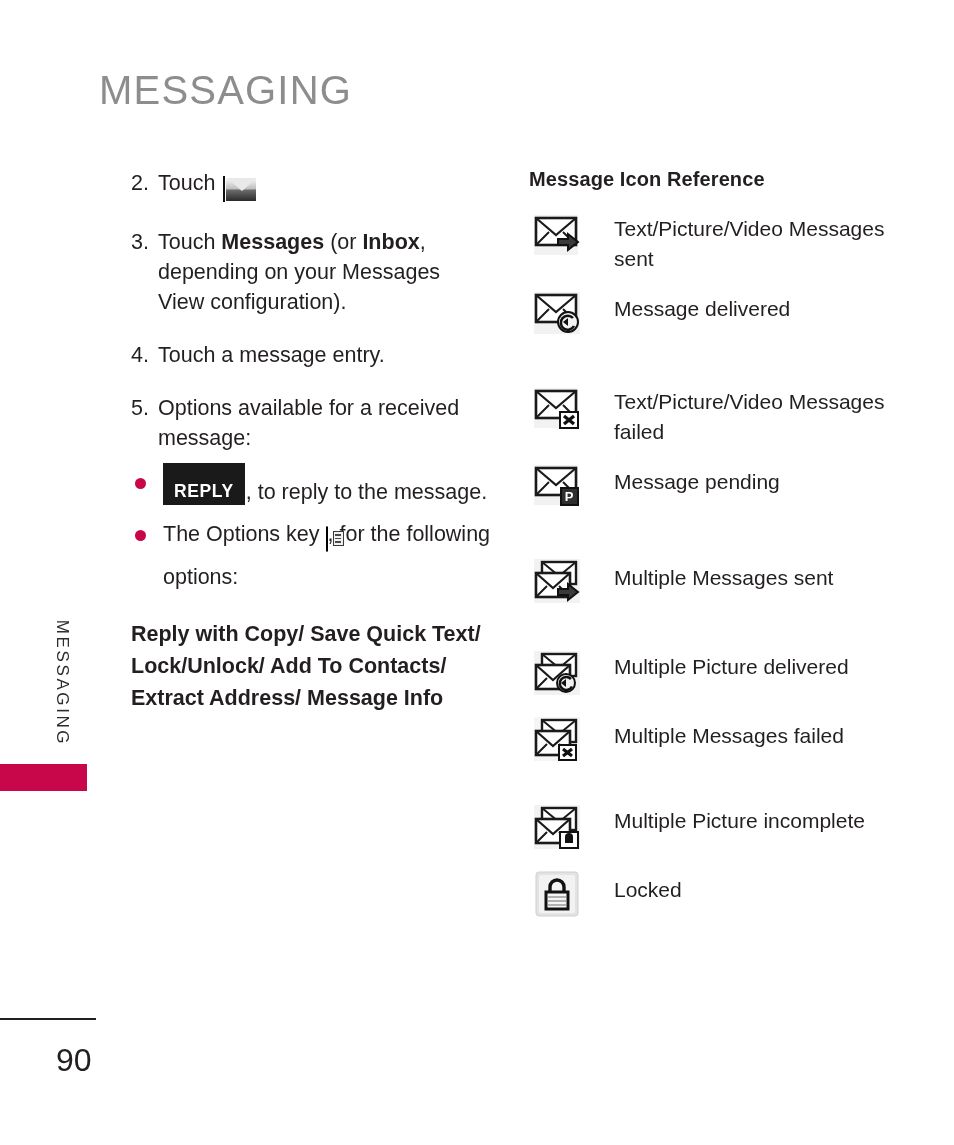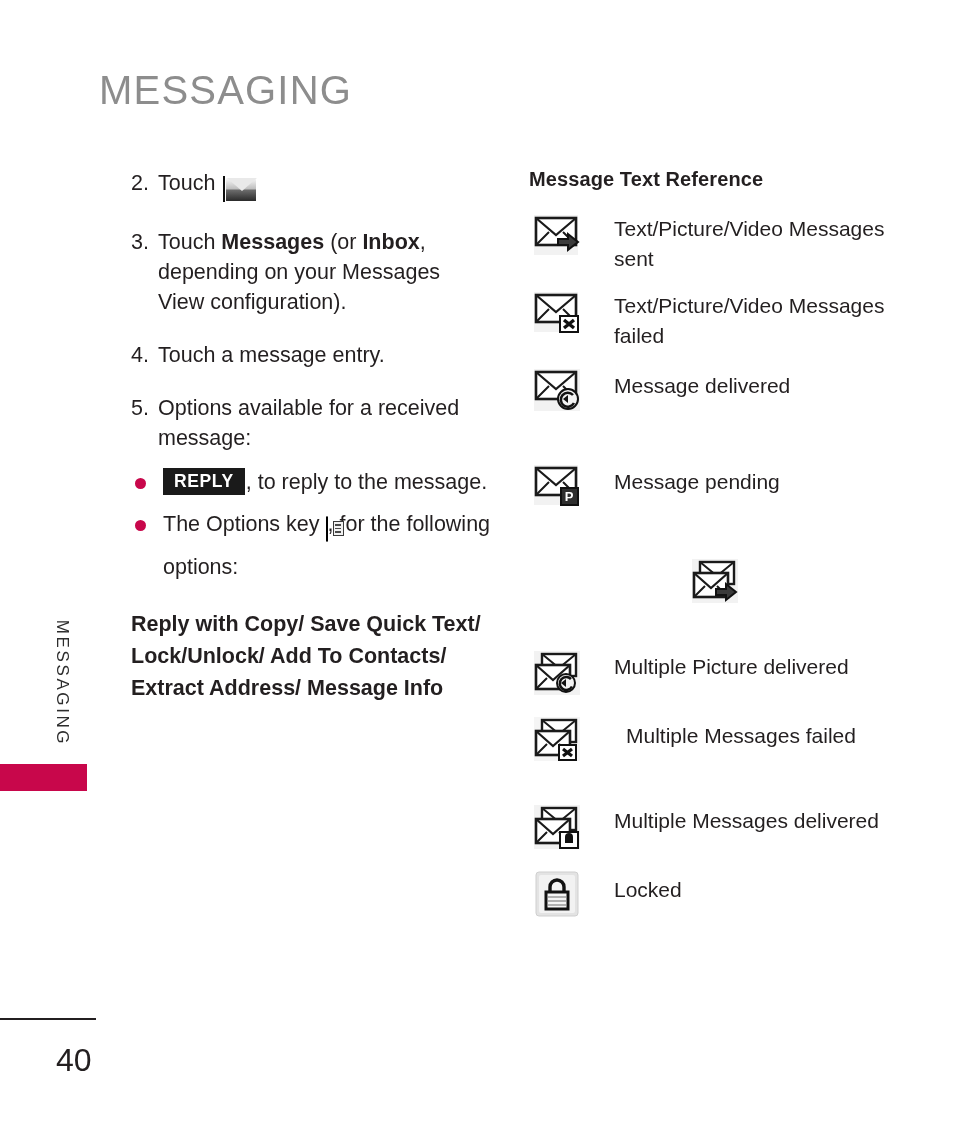--- a/index.html
+++ b/index.html
@@ -130,21 +130,21 @@
     border-radius: 50%;
     background: #c8074b;
   }
   .key-chip {
     display: inline-block;
     background: #1a1a1a;
     color: #ffffff;
     font-size: 17.5px;
     font-weight: 700;
     letter-spacing: 0.6px;
-    padding: 3px 11px 4px 11px;
+    padding: 18px 11px 4px 11px;
     line-height: 20px;
     vertical-align: 2px;
     margin-right: 1px;
   }
   .bullet-item .after { }
 
   .options-list {
     margin-top: 22px;
     font-size: 21.5px;
     line-height: 32px;
@@ -252,64 +252,64 @@
             <i></i>
             <i></i>
           </span>
       </span><span>, for the following options:</span>
     </div>
 
     <div class="options-list">Reply with Copy/ Save Quick Text/ Lock/Unlock/ Add To Contacts/ Extract Address/ Message Info</div>
   </div>
 
   <div class="col-right">
-    <div class="right-heading">Message Text Reference</div>
+    <div class="right-heading">Message Icon Reference</div>
 
     <div class="icon-row tall" style="margin-bottom:14px;">
       <div class="icon-cell">
         <svg class="gi" width="56" height="52" viewBox="0 0 56 52">
           <rect x="2" y="4" width="44" height="40" fill="#e8e8e8" opacity="0.55"></rect>
           <rect x="4" y="7" width="40" height="27" fill="#fff" stroke="#1a1a1a" stroke-width="2.6"></rect>
           <path d="M4 7 L24 24 L44 7" fill="none" stroke="#1a1a1a" stroke-width="2.2"></path>
           <path d="M4 34 L17 21 M44 34 L31 21" fill="none" stroke="#1a1a1a" stroke-width="2"></path>
           <path d="M26 28 h10 v-5 l10 8 -10 8 v-5 h-10 z" fill="#3a3a3a" stroke="#111" stroke-width="2"></path>
         </svg>
       </div>
       <div class="icon-label">Text/Picture/Video Messages sent</div>
-    </div>
-
-    <div class="icon-row tall" style="margin-bottom:14px;">
-      <div class="icon-cell">
-        <svg class="gi" width="56" height="52" viewBox="0 0 56 52">
-          <rect x="2" y="4" width="44" height="40" fill="#e8e8e8" opacity="0.55"></rect>
-          <rect x="4" y="7" width="40" height="27" fill="#fff" stroke="#1a1a1a" stroke-width="2.6"></rect>
-          <path d="M4 7 L24 24 L44 7" fill="none" stroke="#1a1a1a" stroke-width="2.2"></path>
-          <path d="M4 34 L17 21 M44 34 L31 21" fill="none" stroke="#1a1a1a" stroke-width="2"></path>
-          <rect x="28" y="28" width="18" height="16" fill="#fff" stroke="#111" stroke-width="2"></rect>
-          <path d="M32 32 l10 8 M42 32 l-10 8" stroke="#111" stroke-width="3.4" fill="none"></path>
-        </svg>
-      </div>
-      <div class="icon-label">Text/Picture/Video Messages failed</div>
     </div>
 
     <div class="icon-row" style="margin-bottom:44px;">
       <div class="icon-cell">
         <svg class="gi" width="56" height="52" viewBox="0 0 56 52">
           <rect x="2" y="4" width="46" height="42" fill="#e8e8e8" opacity="0.55"></rect>
           <rect x="4" y="7" width="40" height="27" fill="#fff" stroke="#1a1a1a" stroke-width="2.6"></rect>
           <path d="M4 7 L24 24 L44 7" fill="none" stroke="#1a1a1a" stroke-width="2.2"></path>
           <path d="M4 34 L17 21 M44 34 L31 21" fill="none" stroke="#1a1a1a" stroke-width="2"></path>
           <circle cx="36" cy="34" r="10" fill="#f2f2f2" stroke="#111" stroke-width="2"></circle>
           <path d="M41 30 a7 7 0 1 0 1 8" fill="none" stroke="#111" stroke-width="2.6"></path>
           <path d="M31 34 l5 -4 v8 z" fill="#111"></path>
         </svg>
       </div>
       <div class="icon-label">Message delivered</div>
     </div>
 
+    <div class="icon-row tall" style="margin-bottom:14px;">
+      <div class="icon-cell">
+        <svg class="gi" width="56" height="52" viewBox="0 0 56 52">
+          <rect x="2" y="4" width="44" height="40" fill="#e8e8e8" opacity="0.55"></rect>
+          <rect x="4" y="7" width="40" height="27" fill="#fff" stroke="#1a1a1a" stroke-width="2.6"></rect>
+          <path d="M4 7 L24 24 L44 7" fill="none" stroke="#1a1a1a" stroke-width="2.2"></path>
+          <path d="M4 34 L17 21 M44 34 L31 21" fill="none" stroke="#1a1a1a" stroke-width="2"></path>
+          <rect x="28" y="28" width="18" height="16" fill="#fff" stroke="#111" stroke-width="2"></rect>
+          <path d="M32 32 l10 8 M42 32 l-10 8" stroke="#111" stroke-width="3.4" fill="none"></path>
+        </svg>
+      </div>
+      <div class="icon-label">Text/Picture/Video Messages failed</div>
+    </div>
+
     <div class="icon-row" style="margin-bottom:44px;">
       <div class="icon-cell">
         <svg class="gi" width="56" height="52" viewBox="0 0 56 52">
           <rect x="2" y="4" width="44" height="40" fill="#e8e8e8" opacity="0.55"></rect>
           <rect x="4" y="7" width="40" height="27" fill="#fff" stroke="#1a1a1a" stroke-width="2.6"></rect>
           <path d="M4 7 L24 24 L44 7" fill="none" stroke="#1a1a1a" stroke-width="2.2"></path>
           <path d="M4 34 L17 21 M44 34 L31 21" fill="none" stroke="#1a1a1a" stroke-width="2"></path>
           <rect x="29" y="27" width="17" height="17" fill="#2f2f2f" stroke="#111" stroke-width="2"></rect>
           <text x="37" y="40" font-family="Liberation Sans, sans-serif" font-size="13" font-weight="700" fill="#fff" text-anchor="middle">P</text>
         </svg>
@@ -322,40 +322,41 @@
         <svg class="gi" width="56" height="52" viewBox="0 0 56 52">
           <rect x="2" y="2" width="46" height="44" fill="#e8e8e8" opacity="0.55"></rect>
           <rect x="10" y="5" width="34" height="22" fill="#fff" stroke="#1a1a1a" stroke-width="2.4"></rect>
           <path d="M10 5 L27 19 L44 5" fill="none" stroke="#1a1a1a" stroke-width="2"></path>
           <rect x="4" y="16" width="34" height="24" fill="#fff" stroke="#1a1a1a" stroke-width="2.6"></rect>
           <path d="M4 16 L21 31 L38 16" fill="none" stroke="#1a1a1a" stroke-width="2.2"></path>
           <path d="M4 40 L15 29 M38 40 L27 29" fill="none" stroke="#1a1a1a" stroke-width="2"></path>
           <path d="M26 32 h10 v-5 l10 8 -10 8 v-5 h-10 z" fill="#3a3a3a" stroke="#111" stroke-width="2"></path>
         </svg>
       </div>
+      <div class="icon-label">Multiple Messages sent</div>
     </div>
 
     <div class="icon-row tall" style="margin-bottom:14px;">
       <div class="icon-cell">
         <svg class="gi" width="56" height="52" viewBox="0 0 56 52">
           <rect x="2" y="2" width="46" height="44" fill="#e8e8e8" opacity="0.55"></rect>
           <rect x="10" y="5" width="34" height="22" fill="#fff" stroke="#1a1a1a" stroke-width="2.4"></rect>
           <path d="M10 5 L27 19 L44 5" fill="none" stroke="#1a1a1a" stroke-width="2"></path>
           <rect x="4" y="16" width="34" height="24" fill="#fff" stroke="#1a1a1a" stroke-width="2.6"></rect>
           <path d="M4 16 L21 31 L38 16" fill="none" stroke="#1a1a1a" stroke-width="2.2"></path>
           <path d="M4 40 L15 29 M38 40 L27 29" fill="none" stroke="#1a1a1a" stroke-width="2"></path>
           <circle cx="34" cy="34" r="9" fill="#f2f2f2" stroke="#111" stroke-width="2"></circle>
           <path d="M39 30 a6.5 6.5 0 1 0 1 7.5" fill="none" stroke="#111" stroke-width="2.6"></path>
           <path d="M29 34 l5 -4 v8 z" fill="#111"></path>
         </svg>
       </div>
       <div class="icon-label">Multiple Picture delivered</div>
     </div>
 
-    <div class="icon-row" style="margin-bottom:36px;gap:12px;">
+    <div class="icon-row" style="margin-bottom:36px;">
       <div class="icon-cell">
         <svg class="gi" width="56" height="52" viewBox="0 0 56 52">
           <rect x="2" y="2" width="46" height="44" fill="#e8e8e8" opacity="0.45"></rect>
           <rect x="10" y="5" width="34" height="22" fill="#fff" stroke="#1a1a1a" stroke-width="2.4"></rect>
           <path d="M10 5 L27 19 L44 5" fill="none" stroke="#1a1a1a" stroke-width="2"></path>
           <rect x="4" y="16" width="34" height="24" fill="#fff" stroke="#1a1a1a" stroke-width="2.6"></rect>
           <path d="M4 16 L21 31 L38 16" fill="none" stroke="#1a1a1a" stroke-width="2.2"></path>
           <path d="M4 40 L15 29 M38 40 L27 29" fill="none" stroke="#1a1a1a" stroke-width="2"></path>
           <rect x="27" y="30" width="17" height="15" fill="#fff" stroke="#111" stroke-width="2"></rect>
           <path d="M31 34 l9 7 M40 34 l-9 7" stroke="#111" stroke-width="3.2" fill="none"></path>
@@ -370,32 +371,32 @@
           <rect x="2" y="2" width="46" height="44" fill="#e8e8e8" opacity="0.55"></rect>
           <rect x="10" y="5" width="34" height="22" fill="#fff" stroke="#1a1a1a" stroke-width="2.4"></rect>
           <path d="M10 5 L27 19 L44 5" fill="none" stroke="#1a1a1a" stroke-width="2"></path>
           <rect x="4" y="16" width="34" height="24" fill="#fff" stroke="#1a1a1a" stroke-width="2.6"></rect>
           <path d="M4 16 L21 31 L38 16" fill="none" stroke="#1a1a1a" stroke-width="2.2"></path>
           <path d="M4 40 L15 29 M38 40 L27 29" fill="none" stroke="#1a1a1a" stroke-width="2"></path>
           <rect x="28" y="29" width="18" height="16" fill="#fff" stroke="#111" stroke-width="2"></rect>
           <path d="M33 40 v-6 a4 4 0 0 1 8 0 v6 z" fill="#111"></path>
         </svg>
       </div>
-      <div class="icon-label">Multiple Messages delivered</div>
+      <div class="icon-label">Multiple Picture incomplete</div>
     </div>
 
     <div class="icon-row">
       <div class="icon-cell">
         <svg class="gi" width="56" height="52" viewBox="0 0 56 52">
           <rect x="4" y="3" width="42" height="44" rx="3" fill="#e3e3e3" stroke="#cfcfcf" stroke-width="1"></rect>
           <rect x="7" y="6" width="36" height="38" rx="2" fill="#f2f2f2"></rect>
           <path d="M18 23 v-5 a7 7 0 0 1 14 0 v5" fill="none" stroke="#111" stroke-width="3.4"></path>
           <rect x="14" y="23" width="22" height="17" fill="#f5f5f5" stroke="#111" stroke-width="3"></rect>
           <path d="M16 28 h18 M16 32 h18 M16 36 h18" stroke="#9a9a9a" stroke-width="1.4"></path>
         </svg>
       </div>
       <div class="icon-label">Locked</div>
     </div>
   </div>
 
   <div class="foot-rule"></div>
-  <div class="page-num">40</div>
+  <div class="page-num">90</div>
 </div>
 
 </body></html>

